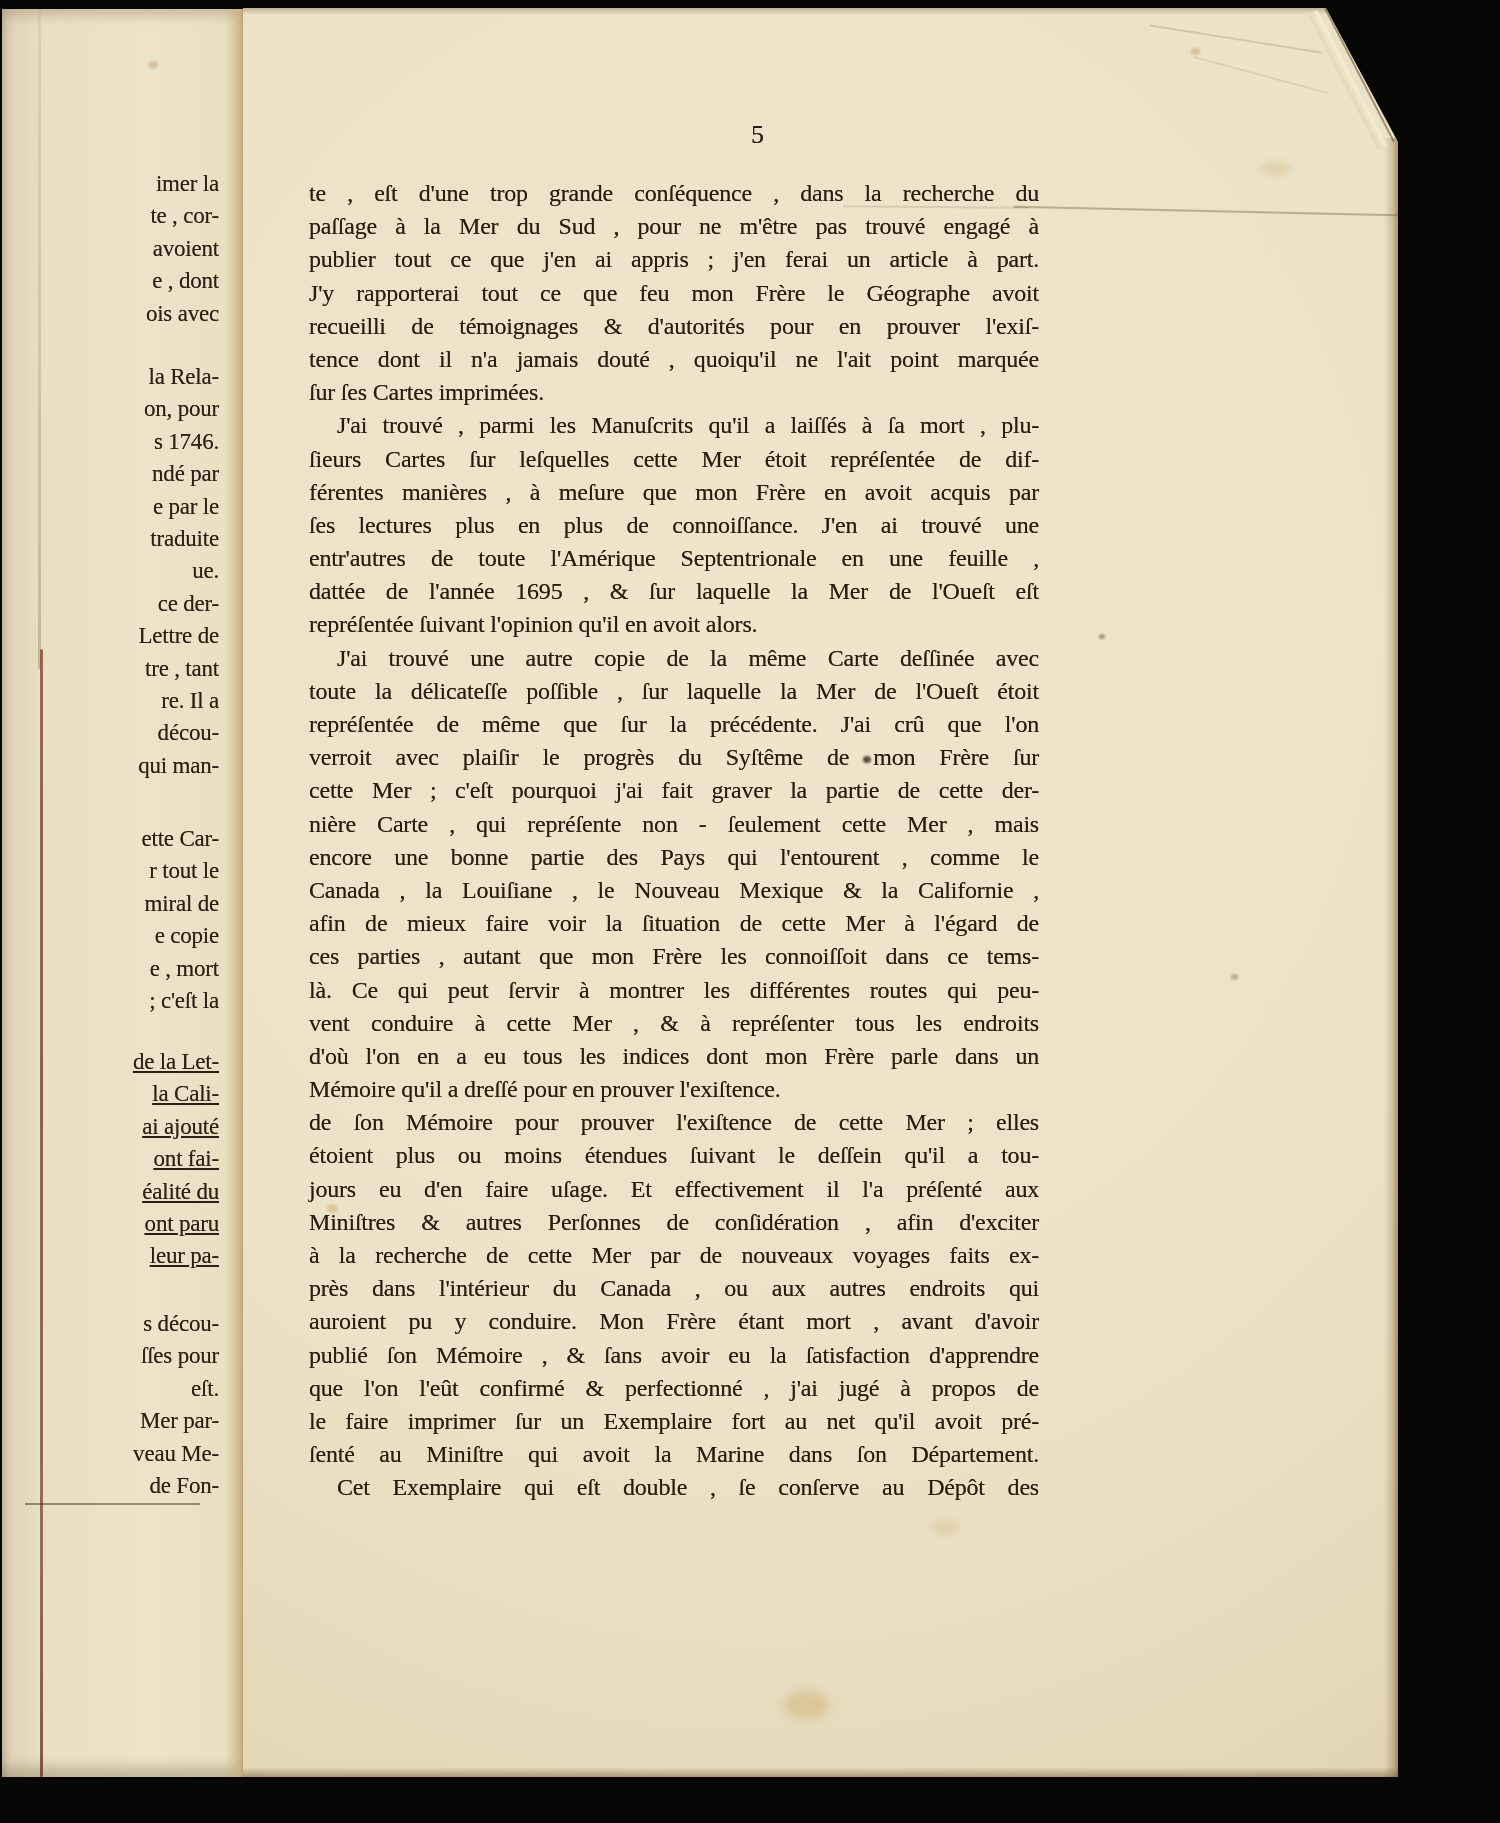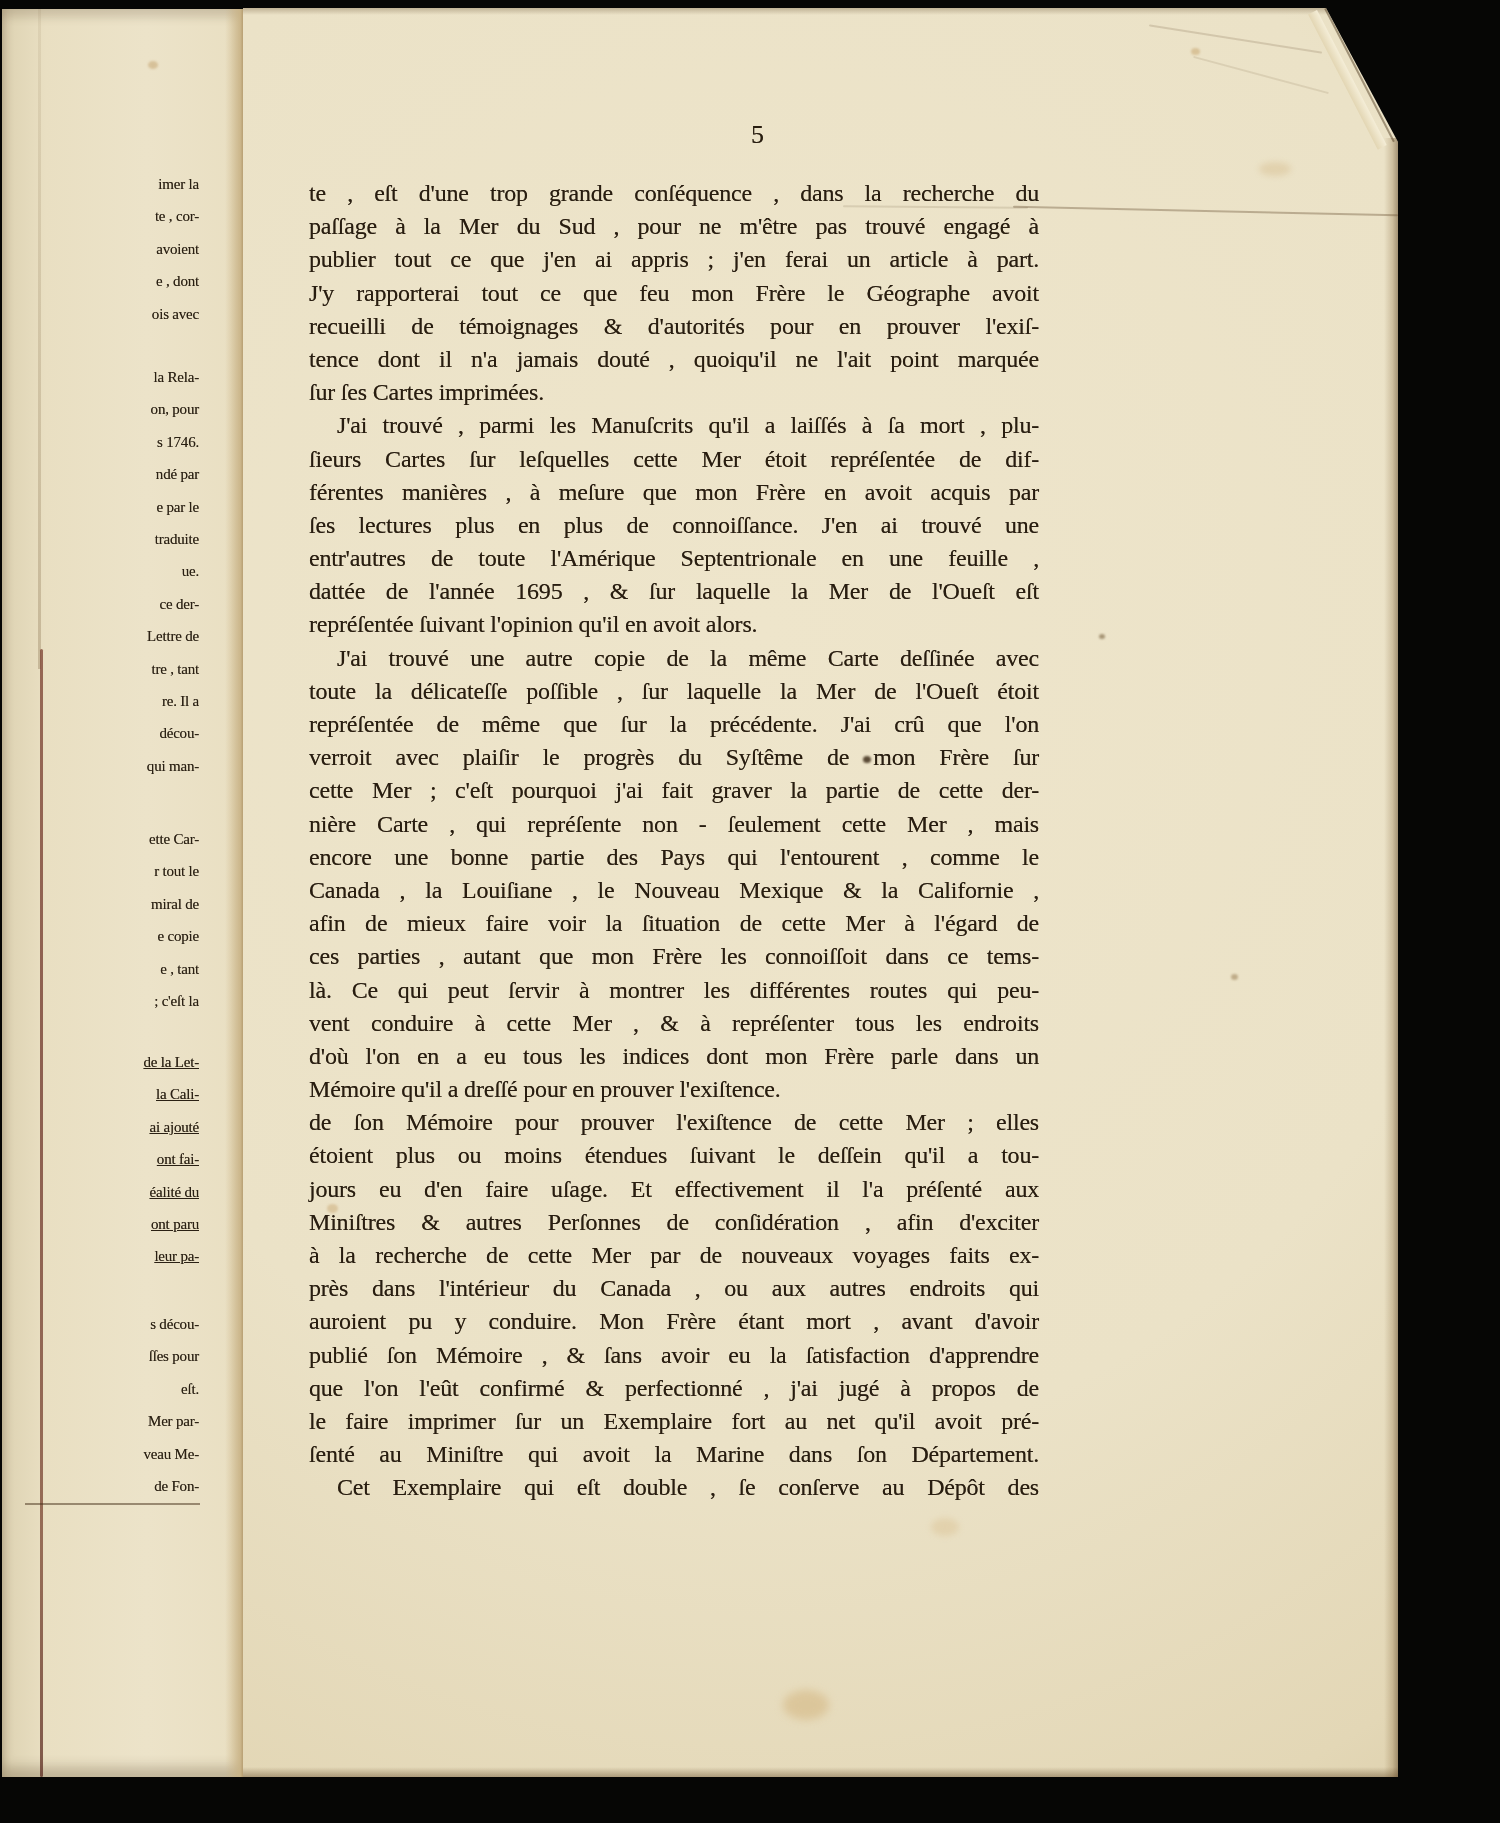--- a/index.html
+++ b/index.html
@@ -22,22 +22,22 @@
     position:absolute; left:38px; top:640px; width:3px; height:1128px;
     background:linear-gradient(180deg,#7b4030 0%,#6e352a 40%,#7b4733 80%,#5c2c22 100%);
     opacity:.75; border-radius:2px;
   }
   .notes{position:absolute; right:0; width:100%; color:#2a2013;}
   .note-group{position:absolute; left:0; right:0;}
   .note-group.g1{top:159px;} .note-group.g2{top:352px;}
   .note-group.g3{top:814px;} .note-group.g4{top:1037px;text-decoration:underline;}
   .note-group.g5{top:1299px;}
   .nline{
-    height:32.4px; line-height:32.4px; font-size:15px; letter-spacing:-.2px;
-    text-align:right; padding-right:44px; white-space:nowrap; overflow:visible;
+    height:32.4px; line-height:32.4px; font-size:23px; letter-spacing:-.2px;
+    text-align:right; padding-right:24px; white-space:nowrap; overflow:visible;
     text-shadow:0 0 .5px rgba(42,32,19,.55);
   }
   .note-rule{
     position:absolute; left:23px; top:1494px; width:175px; height:2px;
     background:rgba(70,48,26,.5);
   }
   
   .gutter{
     position:absolute; left:225px; top:9px; width:34px; height:1768px;
     background:linear-gradient(90deg,rgba(210,189,146,0) 0%,rgba(203,180,134,.85) 45%,rgba(176,150,104,.9) 55%,rgba(210,189,146,0) 100%);
@@ -136,21 +136,21 @@
           <div class="nline">re. Il a</div>
           <div class="nline">décou-</div>
           <div class="nline">qui man-</div>
         </div>
       <div class="note-group g3">
 
       <div class="nline">ette Car-</div>
           <div class="nline">r tout le</div>
           <div class="nline">miral de</div>
           <div class="nline">e copie</div>
-          <div class="nline">e , tant</div>
+          <div class="nline">e , mort</div>
           <div class="nline">; c'eſt la</div>
         </div>
       <div class="note-group g4">
 
       <div class="nline">de la Let-</div>
           <div class="nline">la Cali-</div>
           <div class="nline">ai ajouté</div>
           <div class="nline">ont fai-</div>
           <div class="nline">éalité du</div>
           <div class="nline">ont paru</div>

